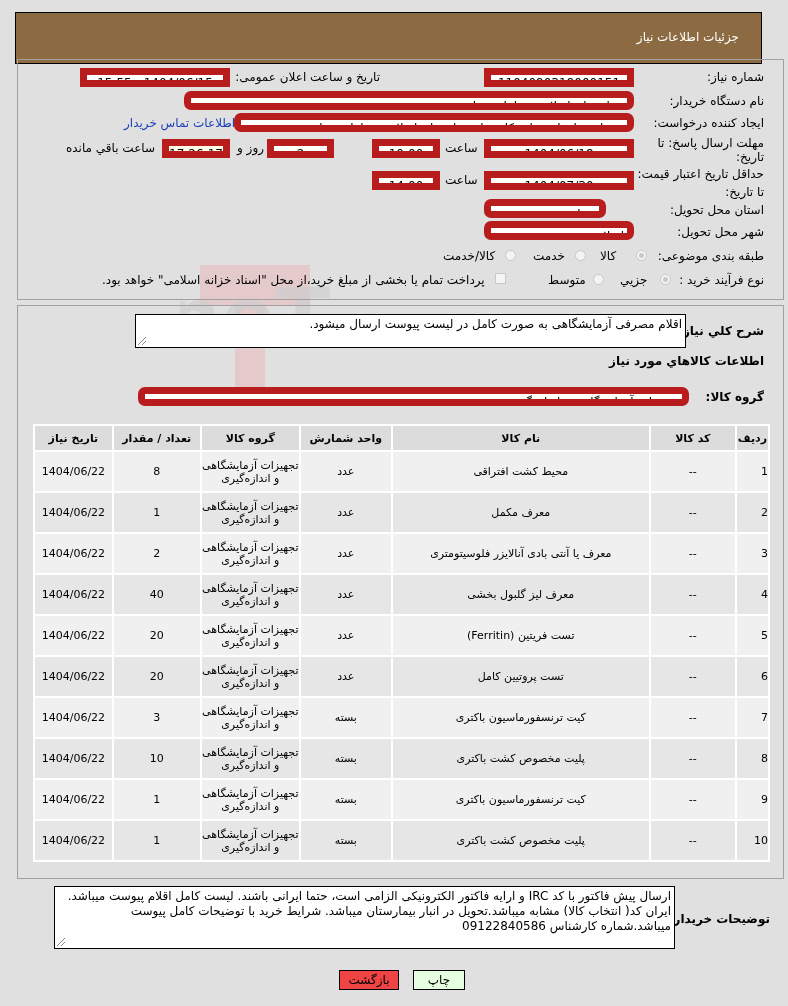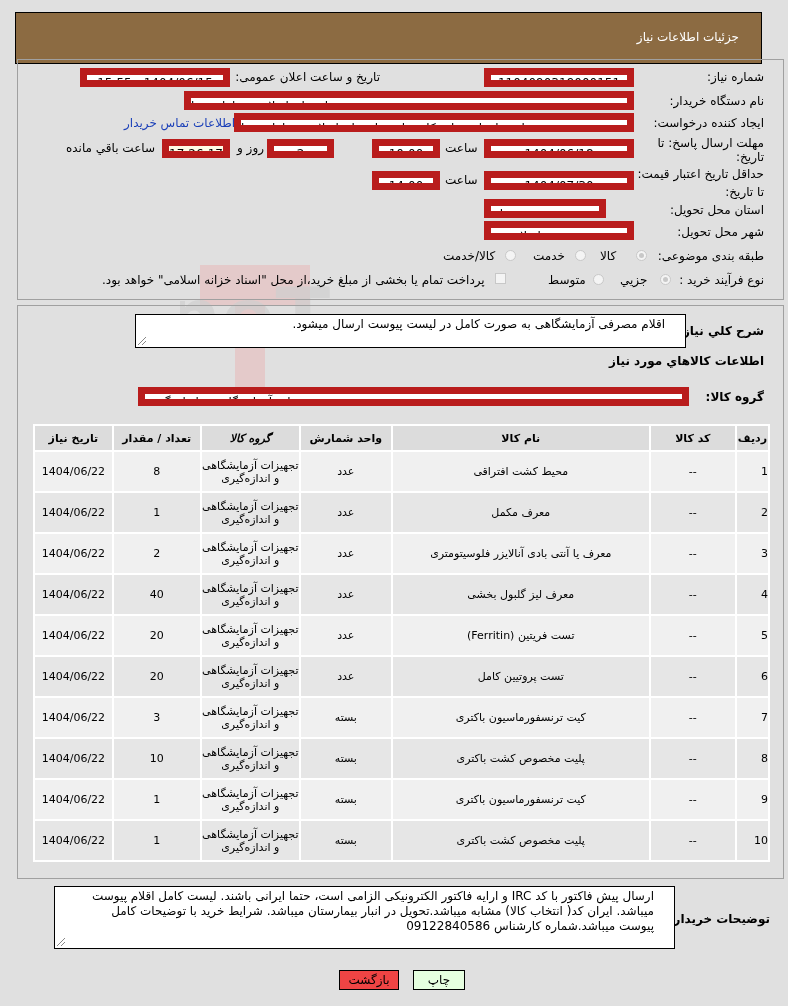--- a/index.html
+++ b/index.html
@@ -4,34 +4,34 @@
 <style>
   html, body { margin:0; padding:0; }
   body { width:788px; height:1006px; background:#e0e0e0; font-family:"DejaVu Sans", sans-serif; font-size:11.5px; color:#000; position:relative; overflow:hidden; direction:rtl; }
   .header { position:absolute; left:15px; top:12px; width:747px; height:52px; background:#8c6b42; border:1px solid #000; box-sizing:border-box; }
   .header span { position:absolute; right:22px; top:17px; color:#fff; font-size:12px; }
   .panel { position:absolute; left:17px; width:767px; border:1px solid #a0a0a0; box-sizing:border-box; }
   .p1 { top:59px; height:241px; }
   .p2 { top:305px; height:574px; }
   .lbl { position:absolute; font-size:12px; white-space:nowrap; }
   .box { position:absolute; background:#fff; border:7px solid #b91c1c; box-sizing:border-box; height:19px; line-height:17px; font-size:12px; text-align:center; white-space:nowrap; overflow:hidden; }
-  .box.r { text-align:left; padding-right:3px; }
+  .box.r { text-align:right; padding-right:3px;border-radius:7px; }
   .box.cream { background:#fffbe6; }
   .radio { position:absolute; width:11px; height:11px; border-radius:50%; border:1px solid #c8c8c8; background:#f4f4f4; box-sizing:border-box; }
   .radio.sel::after { content:""; position:absolute; left:2px; top:2px; width:5px; height:5px; border-radius:50%; background:#c8c8c8; }
   .chk { position:absolute; width:11px; height:11px; border:1px solid #c8c8c8; background:#f4f4f4; box-sizing:border-box; }
   .link { color:#1a3fb8; }
   .bold { font-weight:bold; }
   table.items { position:absolute; left:33px; top:424px; width:737px; border-collapse:collapse; font-size:11px; }
   table.items th { background:#dcdcdc; border:2px solid #fff; height:22px; font-weight:bold; text-align:center; }
   table.items td { border:2px solid #fff; text-align:center; height:39px; padding:0; }
   table.items tr:nth-child(odd) td { background:#f0f0f0; }
   table.items tr:nth-child(even) td { background:#e6e6e6; }
   .grp { line-height:13px; font-size:11px; }
-  .ta { position:absolute; background:#fff; border:1px solid #000; box-sizing:border-box; font-size:12px; text-align:right; padding:2px 20px; line-height:15px; }
+  .ta { position:absolute; background:#fff; border:1px solid #000; box-sizing:border-box; font-size:12px; text-align:right; padding:2px 3px; line-height:15px; }
   .grip { position:absolute; left:2px; bottom:2px; width:8px; height:8px; background:linear-gradient(135deg, transparent 45%, #888 45%, #888 55%, transparent 55%, transparent 70%, #888 70%, #888 80%, transparent 80%); }
   .btn { position:absolute; top:970px; height:20px; border:1px solid #000; box-sizing:border-box; font-size:12px; text-align:center; line-height:18px; cursor:pointer; }
   .btn-back { left:339px; width:60px; background:#ef4444; }
   .btn-print { left:413px; width:52px; background:#e6ffe0; }
   .wm { position:absolute; left:180px; top:245px; width:600px; height:170px; pointer-events:none; }
 </style>
 </head>
 <body>
 
 <div class="header">
@@ -103,21 +103,21 @@
 <span class="lbl bold" style="right:24px;top:390px;">گروه کالا:</span>
 <div class="box r" style="left:138px;top:387px;width:551px;">تجهیزات آزمایشگاهی و اندازه‌گیری</div>
 
 <table class="items">
   <thead>
     <tr>
       <th style="width:28px;">ردیف</th>
       <th style="width:82px;">کد کالا</th>
       <th style="width:254px;">نام کالا</th>
       <th style="width:88px;">واحد شمارش</th>
-      <th style="width:95px;font-style:italic;">گروه کالا</th>
+      <th style="width:95px;">گروه کالا</th>
       <th style="width:84px;">تعداد / مقدار</th>
       <th>تاریخ نیاز</th>
     </tr>
   </thead>
   <tbody id="tbody">
       <tr>
         <td style="text-align: right;">1</td>
         <td>--</td>
         <td>محیط کشت افتراقی</td>
         <td>عدد</td>

